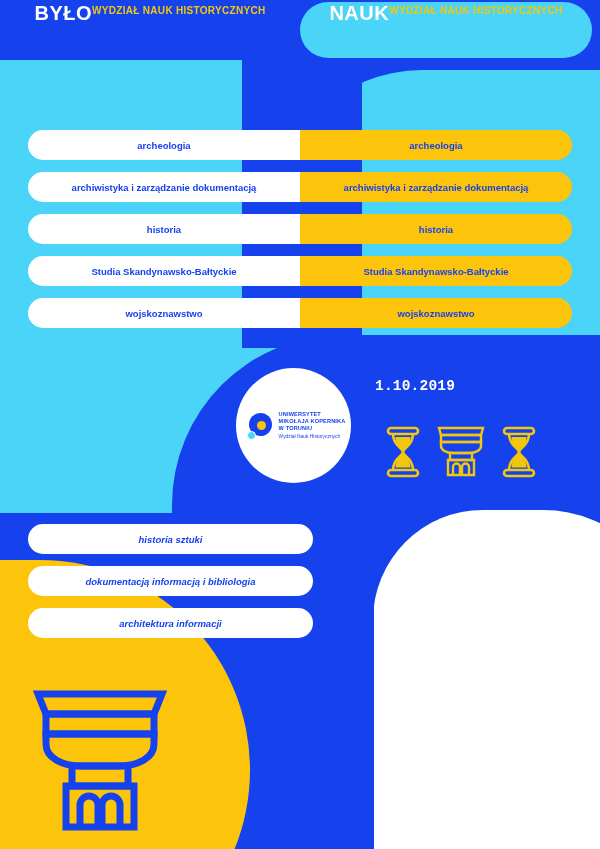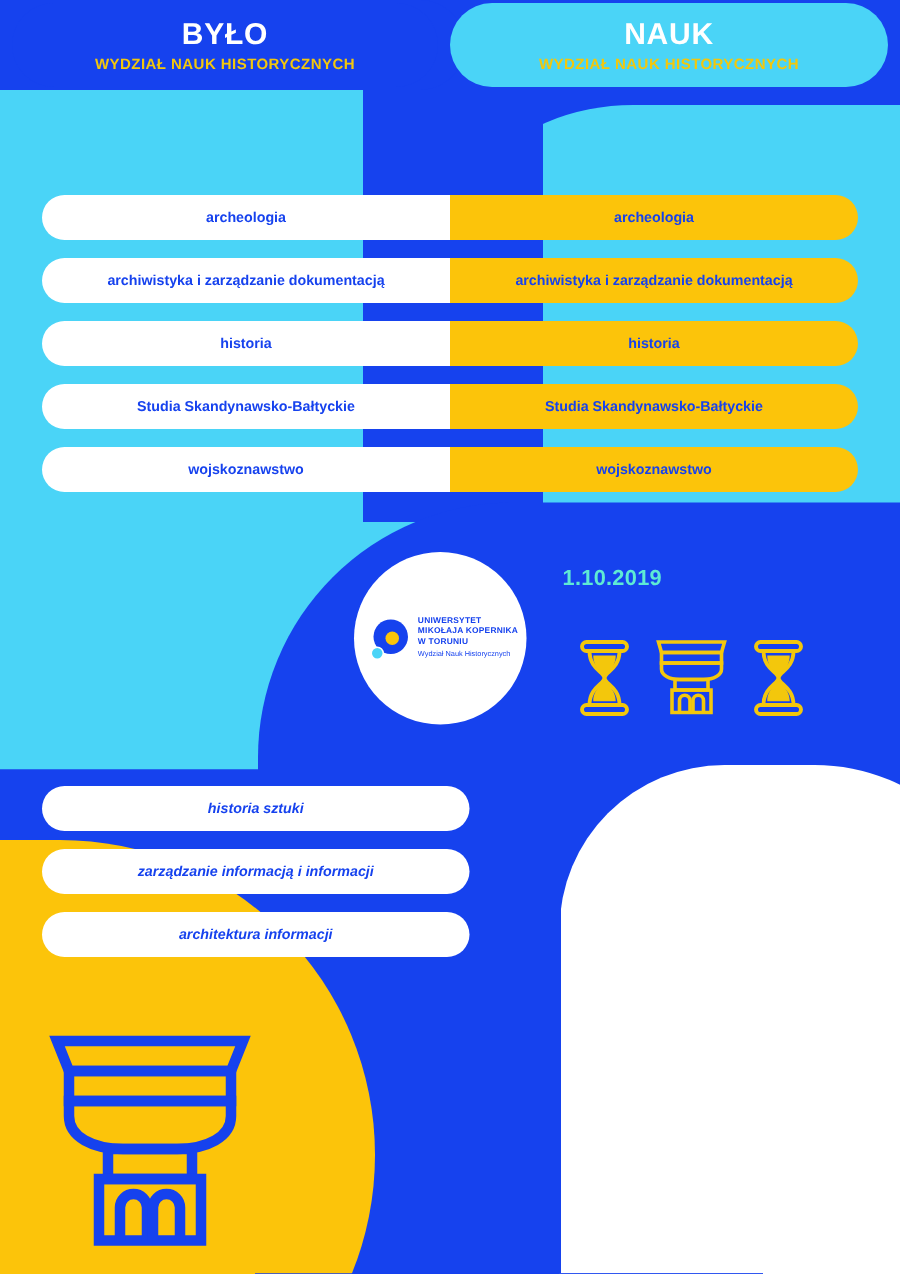--- a/index.html
+++ b/index.html
@@ -40,21 +40,21 @@
   .blue-top-right{
     left:300px;top:0;width:300px;height:72px;background:#1642ee;
   }
   .blue-top-left-strip{
     left:0;top:0;width:310px;height:60px;background:#1642ee;
   }
 
   
   .hdr{
     position:absolute;top:2px;height:56px;
-    display:flex;flex-direction:column;align-items:center;justify-content:center;
+    display:flex;flex-direction:row;align-items:flex-start;justify-content:center;
   }
   .hdr-left{
     left:8px;width:284px;background:#1642ee;border-radius:30px;
   }
   .hdr-right{
     left:300px;width:292px;background:#4ad4f7;border-radius:30px;
   }
   .hdr-title{
     font-size:20px;font-weight:bold;color:#ffffff;letter-spacing:.5px;line-height:1.15;
   }
@@ -104,21 +104,21 @@
   .logo-l1{font-size:5.6px;font-weight:bold;color:#1642ee;letter-spacing:.15px;}
   .logo-l2{font-size:4.9px;color:#1642ee;margin-top:2px;}
 
   .nazwa{
     position:absolute;left:375px;top:375px;width:210px;
   }
   .nazwa-title{
     font-size:14.5px;font-weight:bold;color:#ffffff;letter-spacing:.2px;
   }
   .nazwa-date{
-    font-size:14.5px;font-weight:bold;color:#5eead4;margin-top:3px;letter-spacing:.2px;
+    font-size:14.5px;font-weight:bold;color:#ffffff;margin-top:3px;letter-spacing:.2px;font-family:Liberation Mono, monospace;
   }
   .icon-row{
     position:absolute;left:383px;top:424px;display:flex;align-items:flex-end;gap:12px;
   }
 
   
   .white-bottom{
     position:absolute;left:373px;top:510px;width:300px;height:339px;
     background:#ffffff;border-top-left-radius:110px;border-top-right-radius:130px;
   }
@@ -280,20 +280,20 @@
         <path d="M70 139 L70 117 a9 9 0 0 1 18 0 L88 139"></path>
       </g>
     </svg>
   </div>
 
   <div id="rows2">
     <div class="row2">
       <div class="pill2">historia sztuki</div>
     </div>
     <div class="row2">
-      <div class="pill2">zarządzanie informacją i informacji</div>
+      <div class="pill2">dokumentacją informacją i bibliologia</div>
     </div>
     <div class="row2">
       <div class="pill2">architektura informacji</div>
     </div>
   </div>
 
 </div>
 
 </body></html>

